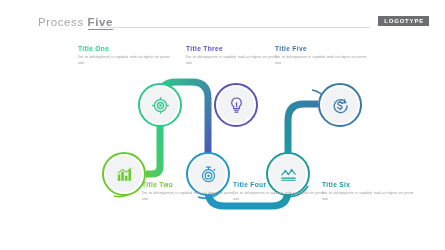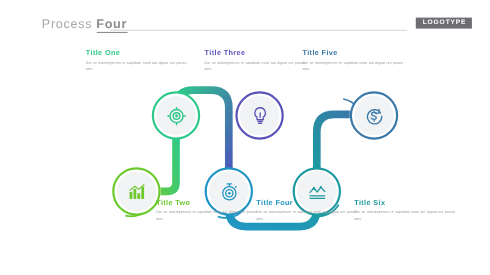--- a/index.html
+++ b/index.html
@@ -56,21 +56,21 @@
   }
   .label.above{text-align:left;}
   .label.below{text-align:left;}
 </style>
 </head>
 <body>
 
 <div id="slide">
 
   <div id="header">
-    <div id="title"><span>Process </span><span class="bold">Four</span></div>
+    <div id="title"><span>Process </span><span class="bold">Five</span></div>
     <div id="rule"></div>
     <div id="logo">LOGOTYPE</div>
   </div>
 
   <svg id="ribbon" viewBox="0 0 445 250">
     <defs>
       <linearGradient id="g12" x1="0" y1="0" x2="1" y2="0">
         <stop offset="0%" stop-color="#74cc2a"></stop>
           <stop offset="100%" stop-color="#5ecb4a"></stop>
       </linearGradient>

